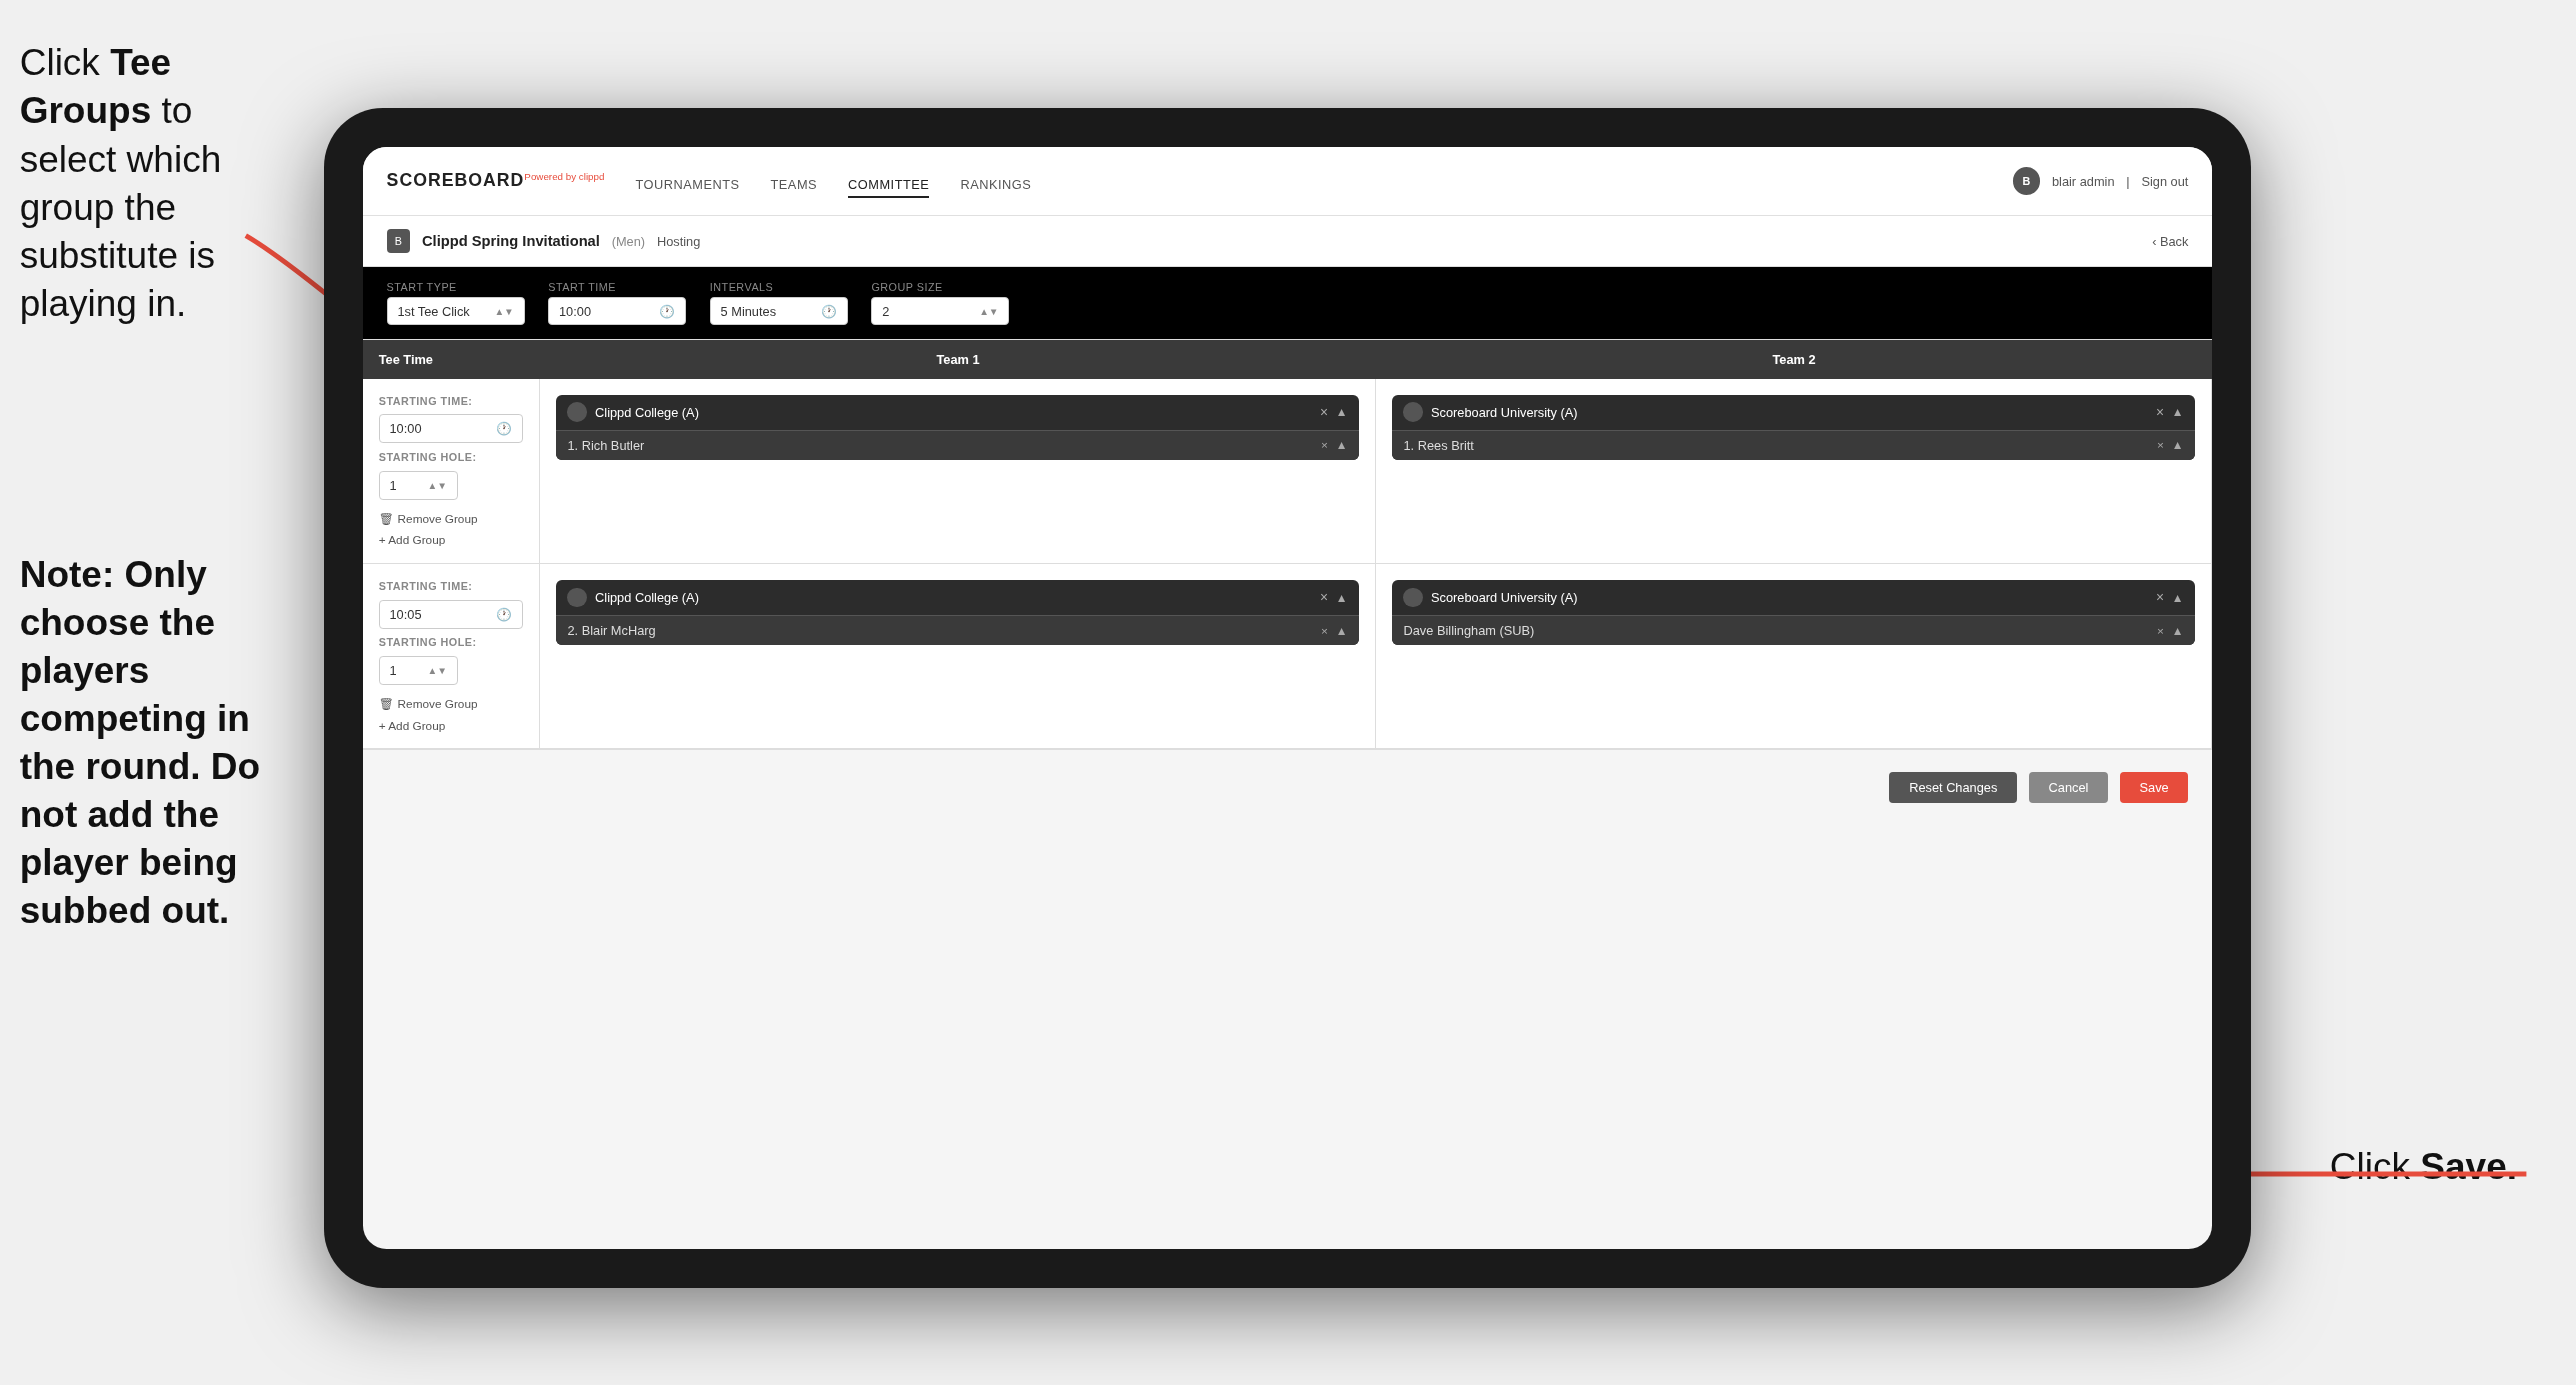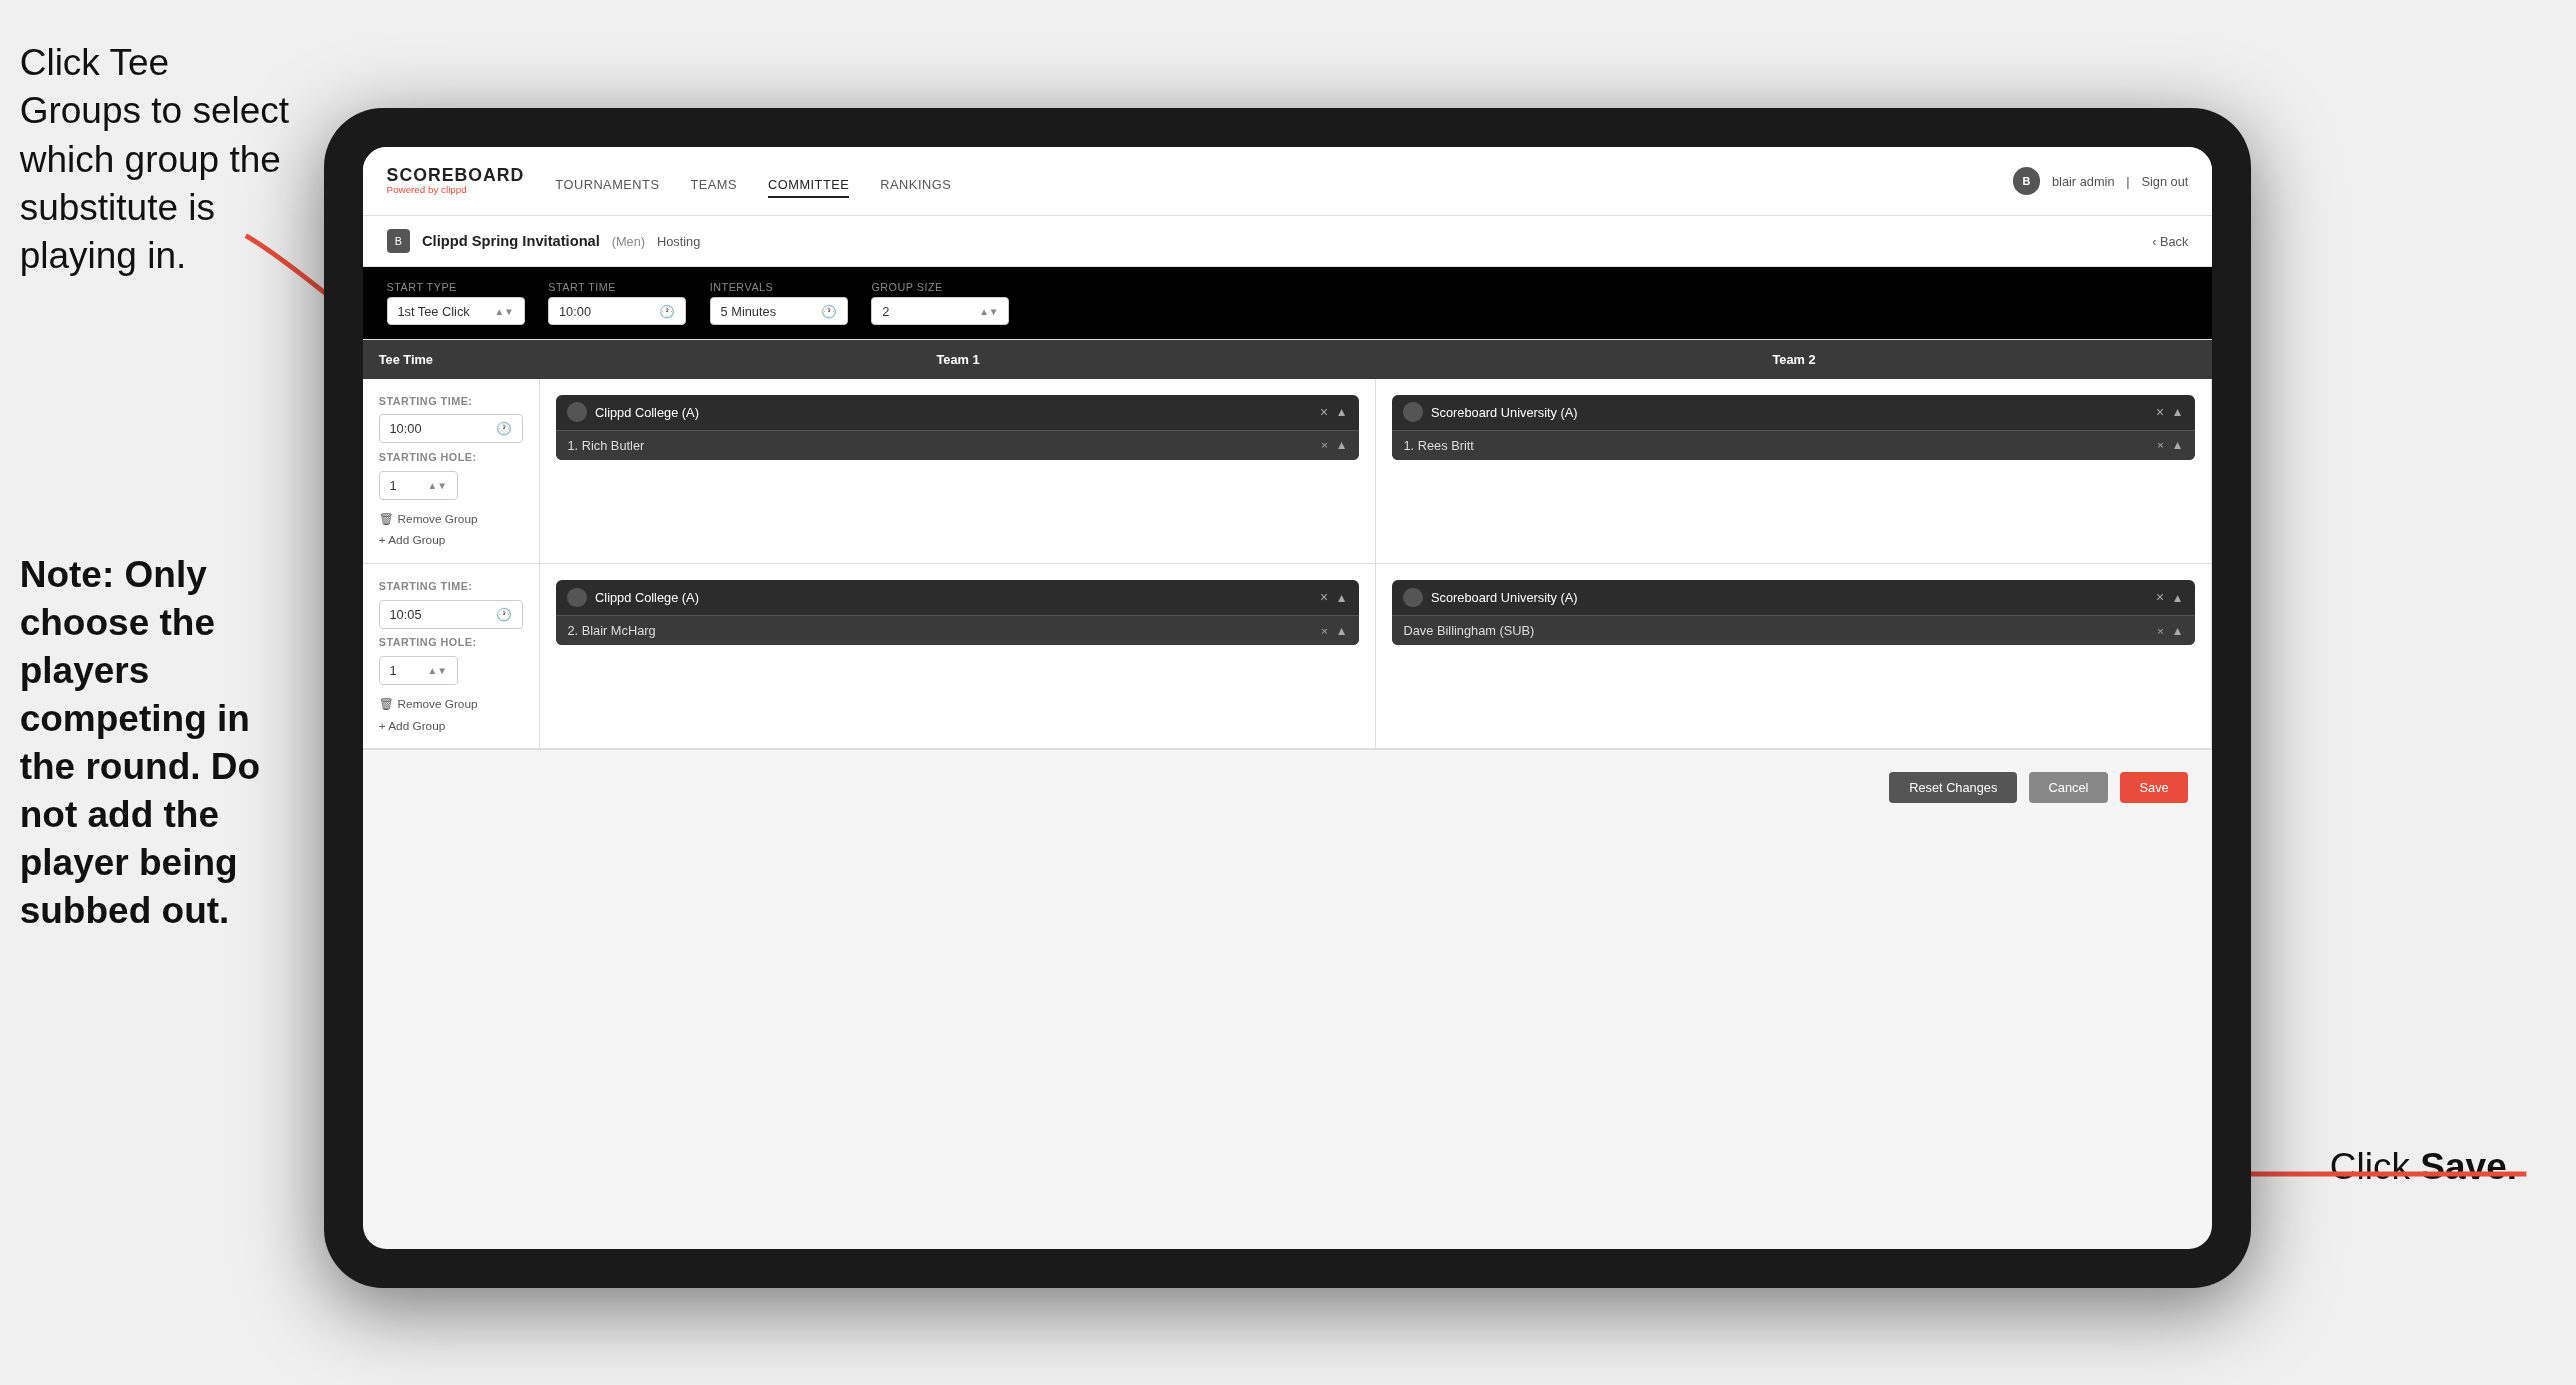--- a/index.html
+++ b/index.html
@@ -16,21 +16,21 @@
     .instruction-text {
       position: absolute;
       left: 0;
       top: 19.7px;
       width: 315px;
       font-size: 37px;
       line-height: 1.3;
       color: #111;
       padding: 19.7px;
     }
-    .instruction-text .bold { font-weight: 400; }
+    .instruction-text .bold { font-weight: 700; }
 
     .instruction-note {
       position: absolute;
       left: 0;
       top: 531px;
       width: 315px;
       font-size: 37px;
       line-height: 1.3;
       color: #111;
       padding: 19.7px;
@@ -74,21 +74,21 @@
       height: 69px;
       display: flex;
       align-items: center;
       padding: 0 23.6px;
       border-bottom: 1px solid #e0e0e0;
       gap: 0;
     }
 
     .nav-logo {
       display: flex;
-      flex-direction: column;
+      flex-direction: row;
       margin-right: 31px;
     }
     .nav-logo .logo-top {
       font-size: 17.7px;
       font-weight: 900;
       letter-spacing: 1px;
       color: #222;
       line-height: 1;
     }
     .nav-logo .logo-bottom {

